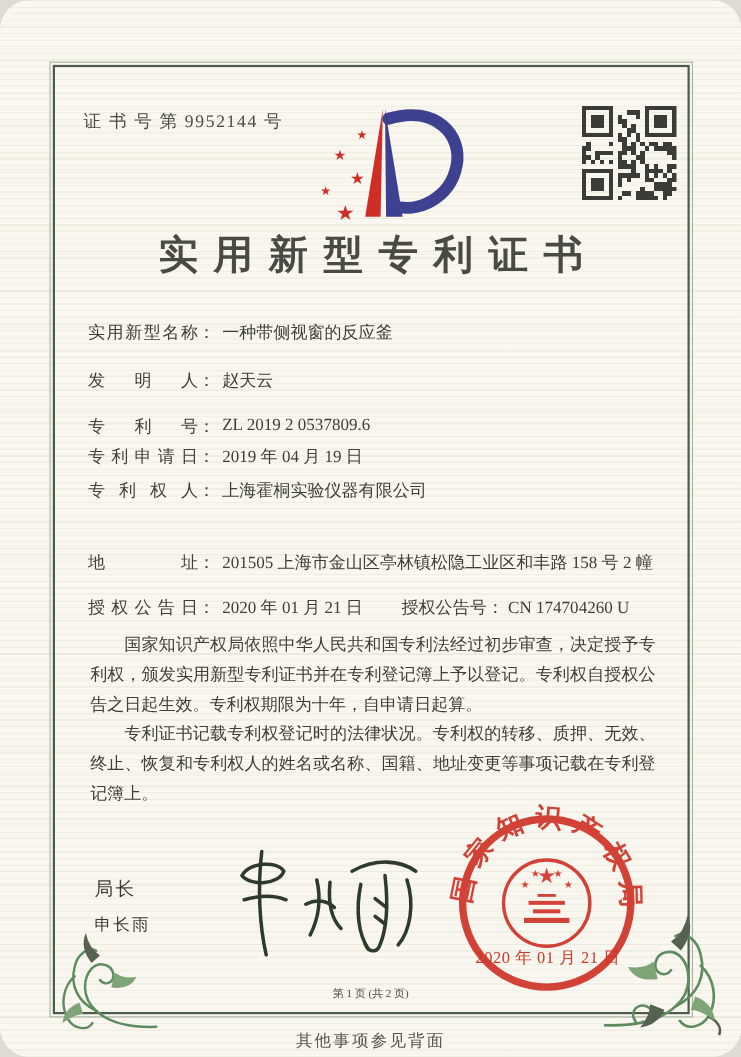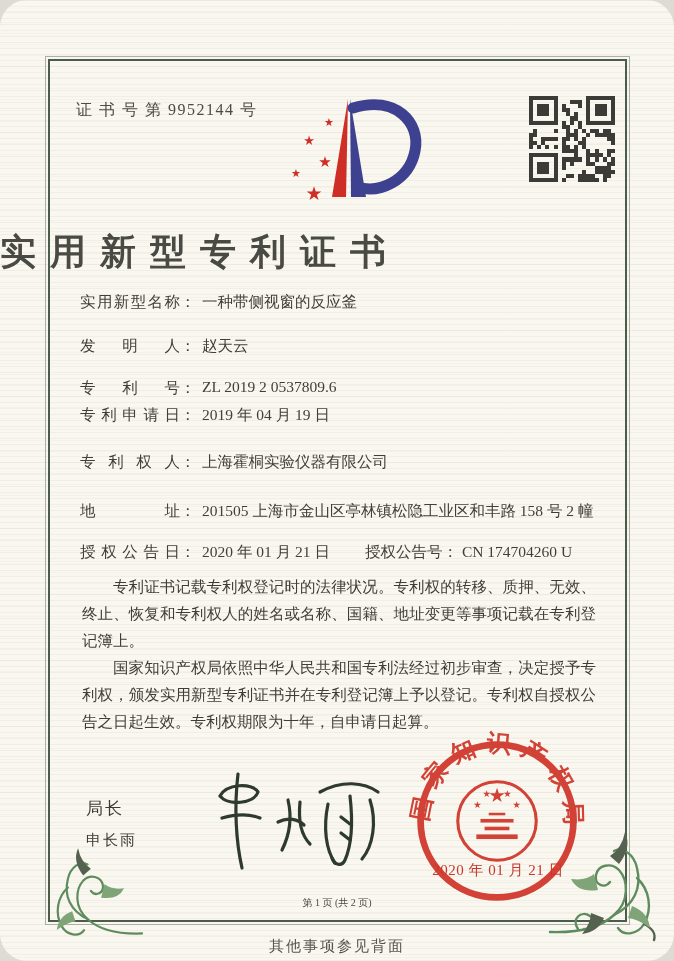--- a/index.html
+++ b/index.html
@@ -9,22 +9,22 @@
     background-image:
       repeating-linear-gradient(0deg, rgba(171,186,150,0.13) 0px, rgba(171,186,150,0.13) 1px, transparent 1px, transparent 6px),
       repeating-linear-gradient(0deg, transparent 0px, transparent 3px, rgba(213,187,178,0.10) 3px, rgba(213,187,178,0.10) 4px, transparent 4px, transparent 11px);
     font-family:"Liberation Serif","DejaVu Serif",serif;
     color:#3f3f3a;
     border-radius:27px;
   }
   .frame{position:absolute;left:45px;top:56px;right:44px;bottom:36px;border:1px solid #a7b2a2;}
   .frame-inner{position:absolute;inset:2px;border:2px solid #4c5c4b;}
   .cert-no{position:absolute;left:76px;top:100px;font-size:16px;letter-spacing:1.5px;color:#4b4b45;}
-  .title{position:absolute;left:0;right:0;top:208px;font-size:36px;font-weight:700;
-         letter-spacing:14px;color:#4a4a45;margin-top:20px;}
+  .title{position:absolute;left:0;right:0;top:208px;text-align:center;font-size:36px;font-weight:700;
+         letter-spacing:14px;padding-left:14px;color:#4a4a45;}
   .row{position:absolute;left:80px;font-size:15.5px;white-space:nowrap;height:22px;}
   .flabel{display:inline-block;width:100px;text-align:justify;text-align-last:justify;vertical-align:top;}
   .fvalue{position:absolute;left:122px;top:0;white-space:nowrap;}
   .pair2{position:absolute;left:285px;top:0;white-space:nowrap;}
   .paras{position:absolute;left:82px;top:574px;width:514px;font-size:15.5px;line-height:1.74;
          text-align:justify;color:#3e3e39;}
   .paras p{margin:0;text-indent:2em;}
   .signer-title{position:absolute;left:86px;top:797px;font-size:17px;color:#3b3b36;letter-spacing:2px;}
   .signer-name{position:absolute;left:86px;top:831px;font-size:15px;color:#3b3b36;letter-spacing:2px;}
   .signature{position:absolute;left:192px;top:762px;}
@@ -323,40 +323,40 @@
     <span class="fvalue">赵天云</span>
   </div>
   <div class="row" style="top:378px">
     <span class="flabel">专利号</span><span>：</span>
     <span class="fvalue">ZL 2019 2 0537809.6</span>
   </div>
   <div class="row" style="top:405px">
     <span class="flabel">专利申请日</span><span>：</span>
     <span class="fvalue">2019 年 04 月 19 日</span>
   </div>
-  <div class="row" style="top:452px">
+  <div class="row" style="top:436px">
     <span class="flabel">专利权人</span><span>：</span>
     <span class="fvalue">上海霍桐实验仪器有限公司</span>
   </div>
   <div class="row" style="top:501px">
     <span class="flabel">地址</span><span>：</span>
     <span class="fvalue">201505 上海市金山区亭林镇松隐工业区和丰路 158 号 2 幢</span>
   </div>
   <div class="row" style="top:542px">
     <span class="flabel">授权公告日</span><span>：</span>
     <span class="fvalue">2020 年 01 月 21 日</span>
     <span class="pair2">
       <span>授权公告号</span><span>：</span>
       <span>CN 174704260 U</span>
     </span>
   </div>
 
   <div class="paras">
+    <p>国家知识产权局依照中华人民共和国专利法经过初步审查，决定授予专利权，颁发实用新型专利证书并在专利登记簿上予以登记。专利权自授权公告之日起生效。专利权期限为十年，自申请日起算。</p>
     <p>专利证书记载专利权登记时的法律状况。专利权的转移、质押、无效、终止、恢复和专利权人的姓名或名称、国籍、地址变更等事项记载在专利登记簿上。</p>
-    <p>国家知识产权局依照中华人民共和国专利法经过初步审查，决定授予专利权，颁发实用新型专利证书并在专利登记簿上予以登记。专利权自授权公告之日起生效。专利权期限为十年，自申请日起算。</p>
   </div>
 
   <div class="signer-title">局长</div>
   <div class="signer-name">申长雨</div>
 
   <svg class="signature" width="200" height="115" viewBox="0 0 200 115">
     <g fill="none" stroke="#2e3a2b" stroke-width="3.2" stroke-linecap="round">
       <path d="M46,12 C42,45 44,80 50,106"></path>
       <path d="M28,34 C34,22 60,20 66,30 C62,42 36,44 28,34"></path>
       <path d="M30,56 C44,52 58,52 68,56"></path>

